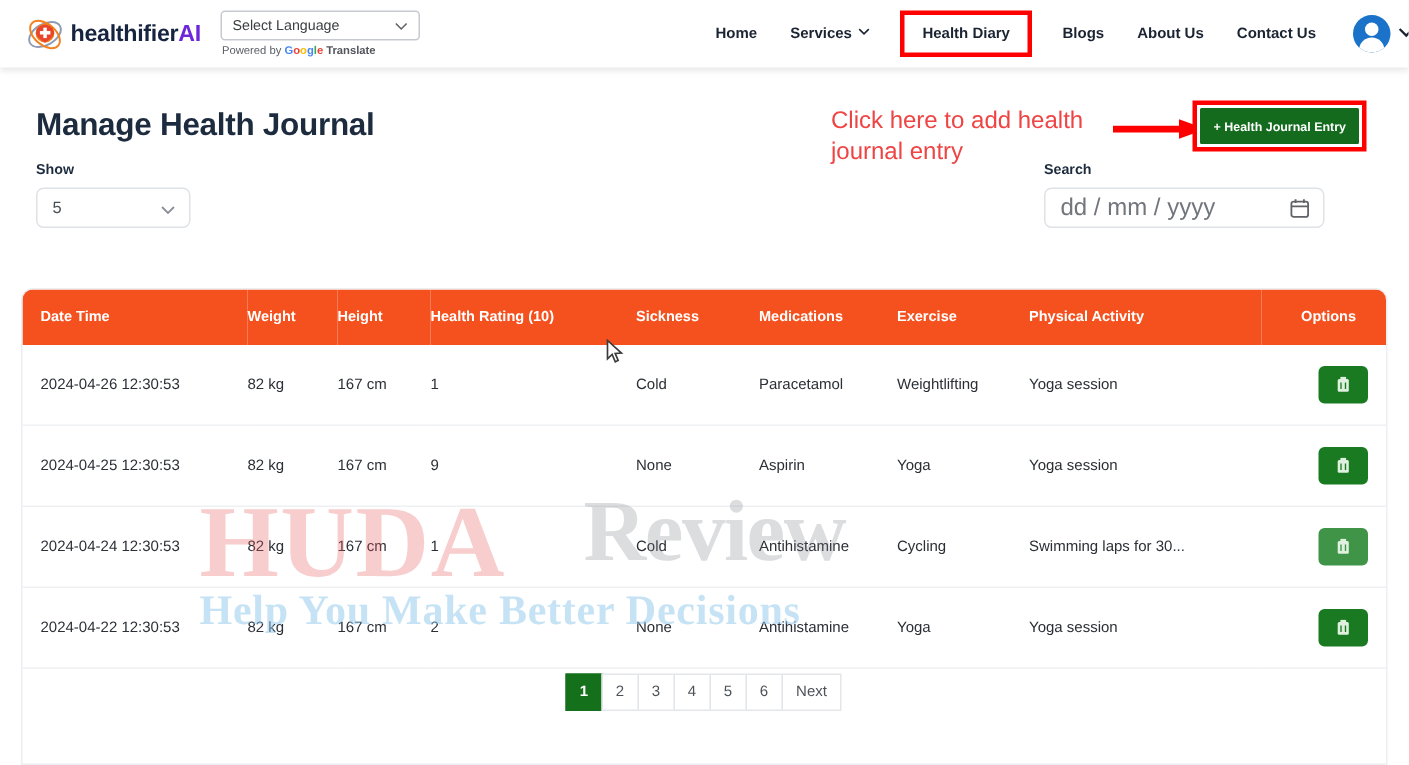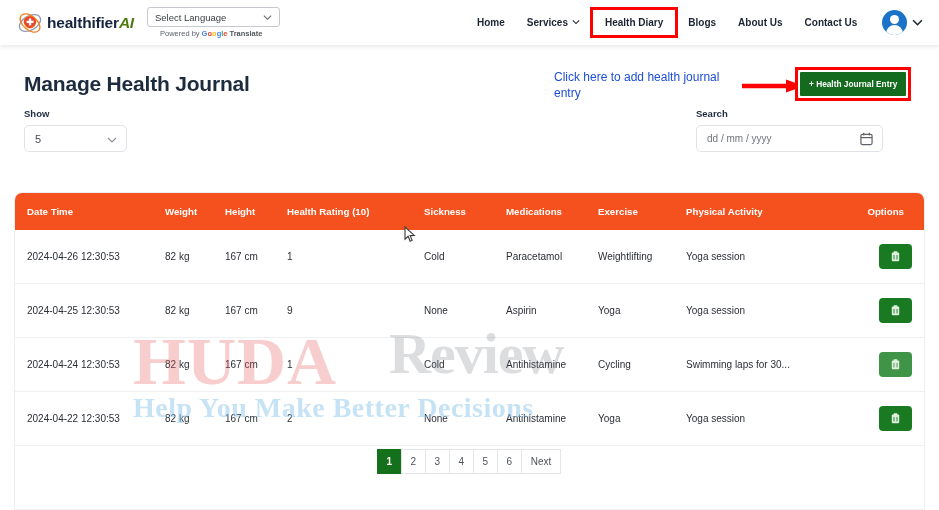--- a/index.html
+++ b/index.html
@@ -16,46 +16,46 @@
     position: relative;
     height: 45px;
     background: #ffffff;
     display: flex; align-items: center;
     box-shadow: 0 2px 4px rgba(0,0,0,.09);
     z-index: 5;
   }
   .logo-wrap { display: flex; align-items: center; margin-left: 17px; }
   .logo-mark { position: relative; width: 26px; height: 26px; flex: none; }
   .logo-text { font-size: 15.5px; font-weight: bold; color: #16243f; letter-spacing: -.2px; margin-left: 4px; }
-  .logo-text .ai { color: #4d7c0f; font-style: italic; }
+  .logo-text .ai { color: #6d28d9; }
 
   .trans-block { margin-left: 13px; display: flex; flex-direction: column; gap: 2px; }
   .lang-select {
     width: 133px; height: 20px;
     border: 1px solid #c6c9cf; border-radius: 3px;
     background: #fff;
     font-size: 9.5px; color: #3c4043;
     display: flex; align-items: center; padding: 0 7px;
     position: relative;
   }
   .lang-select .chev { position: absolute; right: 7px; top: 5px; }
   .powered {
     font-size: 7.5px; color: #52565c; font-weight: bold;
     display: flex; align-items: center; gap: 2px; padding-left: 1px;
   }
-  .powered .lbl { font-weight: normal; color: #5b5f66; margin-left: 12px; }
+  .powered .lbl { font-weight: normal; color: #5b5f66; }
   .g1{color:#4285F4}.g2{color:#EA4335}.g3{color:#FBBC05}.g4{color:#4285F4}.g5{color:#34A853}.g6{color:#EA4335}
 
   .nav { position: absolute; left: 466px; top: 0; height: 45px; display: flex; align-items: center; gap: 0; }
   .nav-item {
     font-size: 10px; font-weight: bold; color: #1b2432;
     padding: 6px 11px; white-space: nowrap; position: relative;
     display: flex; align-items: center; gap: 4px;
   }
-  .nav-item.boxed { outline: 3px solid #ff0000; outline-offset: 0; margin: 0 2px; padding: 7px 12px; }
+  .nav-item.boxed { outline: 3px solid #ff0000; outline-offset: 0; margin: 0 12px; padding: 7px 12px; }
   .avatar-wrap { display: flex; align-items: center; gap: 5px; margin-left: 14px; }
   .avatar { width: 25px; height: 25px; border-radius: 50%; background: #1a73c8; position: relative; overflow: hidden; }
   .avatar .head { position: absolute; width: 9px; height: 9px; border-radius: 50%; background: #fff; left: 8px; top: 4.5px; }
   .avatar .body { position: absolute; width: 17px; height: 10px; border-radius: 9px 9px 0 0; background: #fff; left: 4px; top: 15px; }
 
   
   .page { position: relative; padding: 0 24px; }
   .page-title {
     font-size: 21px; font-weight: bold; color: #1d2b3f;
     margin-top: 27px; letter-spacing: -.2px;
@@ -69,29 +69,29 @@
   .show-select {
     width: 103px; height: 27px; border: 1px solid #dfe2e6; border-radius: 5px;
     background: #fff; font-size: 11px; color: #4a4f57;
     display: flex; align-items: center; padding: 0 10px; position: relative;
   }
   .show-select .chev { position: absolute; right: 9px; top: 9px; }
 
   .search-block { position: absolute; right: 32px; top: 0; }
   .search-input {
     width: 187px; height: 27px; border: 1px solid #dfe2e6; border-radius: 5px;
-    background: #fff; font-size: 10px; color: #71757c;
+    background: #fff; font-size: 16px; color: #71757c;
     display: flex; align-items: center; padding: 0 10px; position: relative;
   }
   .search-input .cal { position: absolute; right: 9px; top: 6px; }
 
   
   .annot-text {
     position: absolute; left: 554px; top: 70px; width: 190px;
-    font-size: 12px; color: #1d4ed8; line-height: 1.32;
+    font-size: 16px; color: #ef4444; line-height: 1.32;
   }
   .annot-arrow { position: absolute; left: 742px; top: 79px; width: 62px; height: 14px; }
 
   .cta-box { position: absolute; left: 798px; top: 70px; outline: 3px solid #ff0000; }
   .cta-btn {
     background: #146b1e; color: #fff; font-size: 8.3px; font-weight: bold;
     padding: 7px 9px; border: 2px solid #fff; border-radius: 3px; white-space: nowrap;
   }
 
   

